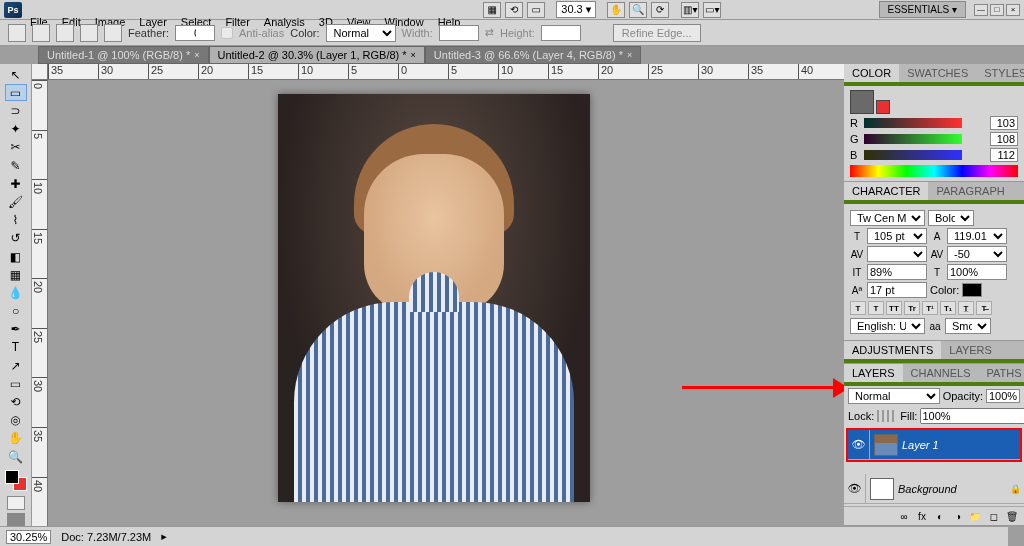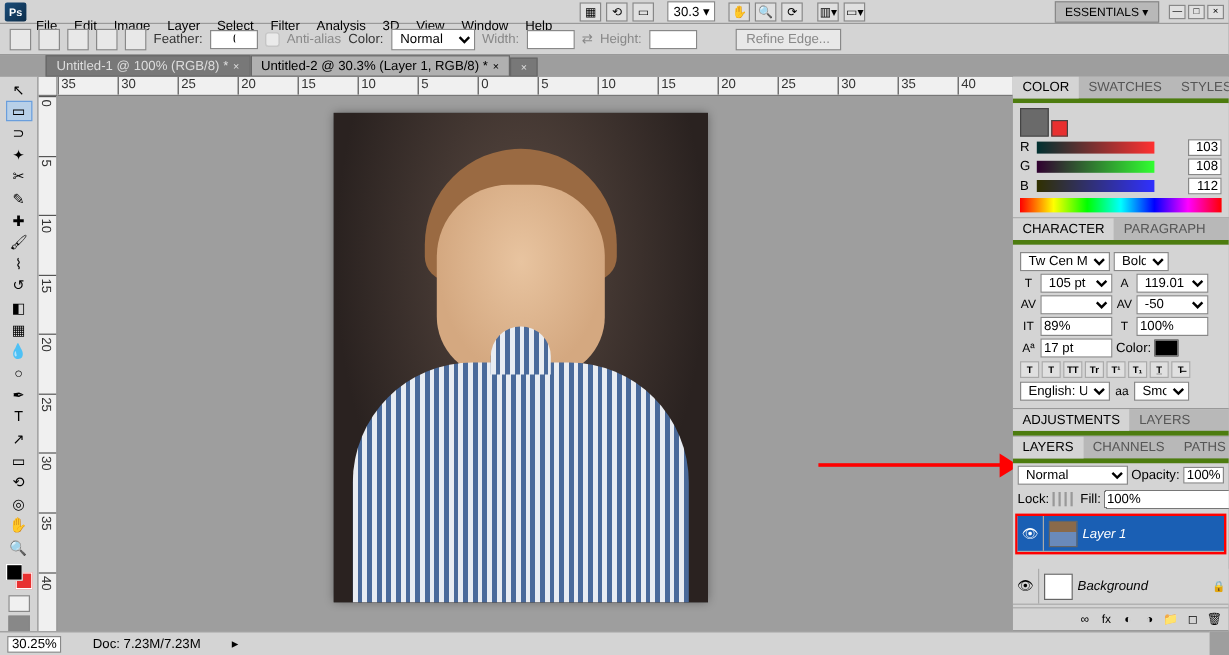--- a/index.html
+++ b/index.html
@@ -80,21 +80,21 @@
 .layer-row { display:flex; align-items:center; height:30px; background:#d4d4d4; border-bottom:1px solid #aaa; }
 .layer-row.sel { background:#1a5fb4; color:#fff; }
 .layer-row .eye { width:22px; text-align:center; font-size:11px; border-right:1px solid #aaa; height:100%; display:flex; align-items:center; justify-content:center; }
 .layer-row .thumb { width:24px; height:22px; background:#fff; border:1px solid #666; margin:0 4px; }
 .layer-row .thumb.img { background:linear-gradient(#8a6a4a 40%,#6a8aba 40%); }
 .layer-row .nm { flex:1; font-style:italic; }
 .layer-row .lock { width:14px; font-size:9px; }
 .layer-gap { height:10px; }
 .layer-foot { display:flex; gap:2px; padding:2px 4px; justify-content:flex-end; border-top:1px solid #aaa; }
 .layer-foot span { width:16px; height:14px; font-size:10px; display:inline-flex; align-items:center; justify-content:center; }
-.statusbar { position:absolute; bottom:0; left:0; right:16px; height:20px; background:#d4d4d4; border-top:1px solid #999; display:flex; align-items:center; padding:0 6px; gap:26px; font-size:10px; }
+.statusbar { position:absolute; bottom:0; left:0; right:16px; height:20px; background:#d4d4d4; border-top:1px solid #999; display:flex; align-items:center; padding:0 6px; gap:10px; font-size:10px; }
 .statusbar .sel { border:1px solid #888; background:#fff; padding:0 3px; }
 </style>
 </head>
 <body>
 
 <div class="menubar">
   <div class="logo">Ps</div>
   <span class="mi">File</span>
   <span class="mi">Edit</span>
   <span class="mi">Image</span>
@@ -152,20 +152,21 @@
 <div class="tabbar">
   <div class="tab">
       <span>Untitled-1 @ 100% (RGB/8) *</span>
       <span class="x">×</span>
     </div>
   <div class="tab active">
       <span>Untitled-2 @ 30.3% (Layer 1, RGB/8) *</span>
       <span class="x">×</span>
     </div>
   <div class="tab">
+      <span>Untitled-3 @ 66.6% (Layer 4, RGB/8) *</span>
       <span class="x">×</span>
     </div>
 </div>
 
 <div class="main">
 
   <div class="toolbox">
     <div class="tool">↖</div>
     <div class="tool sel">▭</div>
     <div class="tool">⊃</div>

